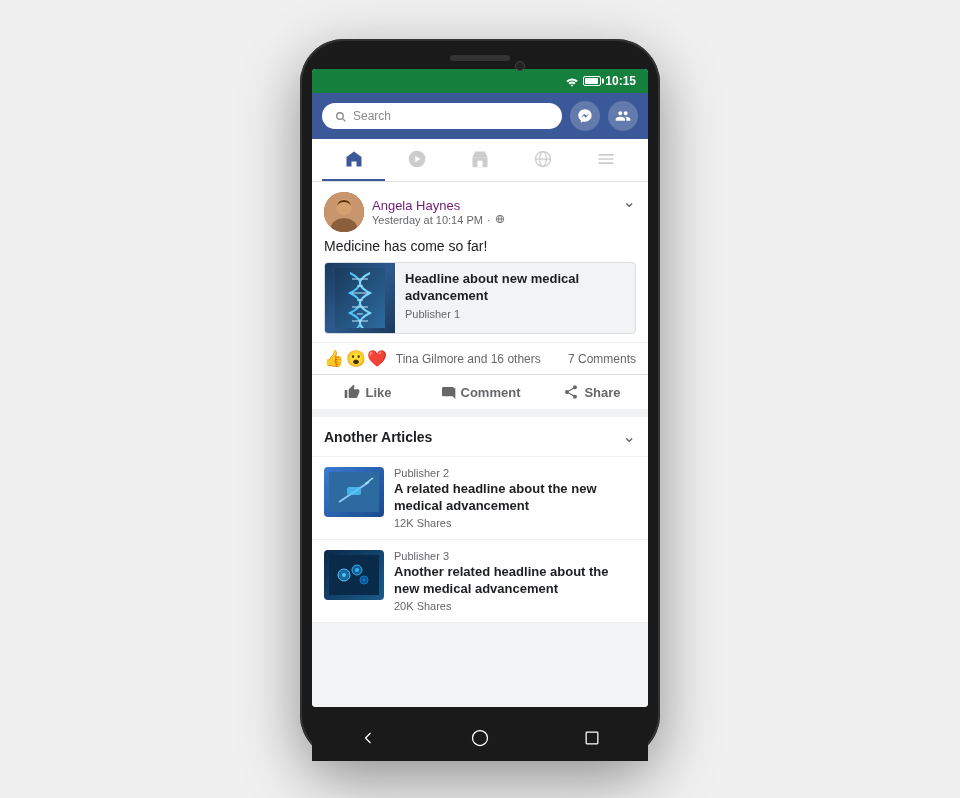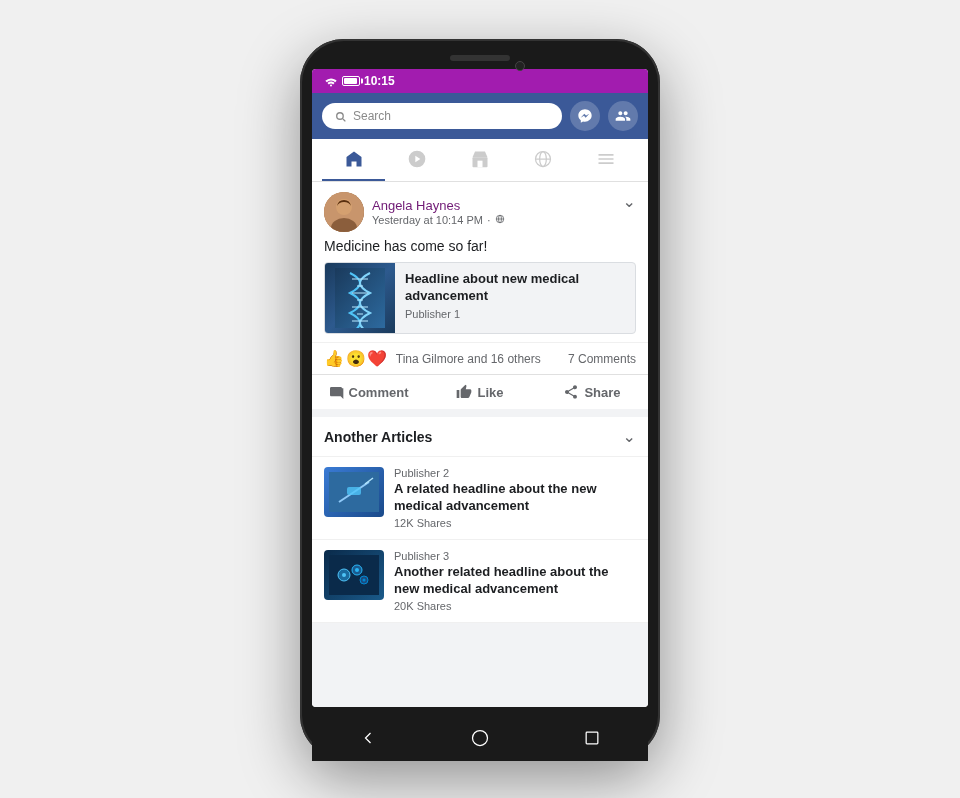--- a/index.html
+++ b/index.html
@@ -48,22 +48,23 @@
       height: calc(100% - 50px);
       background: #fff;
       border-radius: 4px;
       overflow: hidden;
       display: flex;
       flex-direction: column;
     }
 
     
     .status-bar {
-      background: #a21caf;
-      display: flex;
+      background: #15803d;
+      display: flex;
+      justify-content: flex-end;
       align-items: center;
       padding: 8px 12px;
       height: 24px;
       gap: 6px;
     }
     .status-icons {
       display: flex;
       align-items: center;
       gap: 4px;
     }
@@ -570,29 +571,29 @@
               <span>❤️</span>
             </div>
             <span class="reaction-count">Tina Gilmore and 16 others</span>
           </div>
           <span class="comments-count">7 Comments</span>
         </div>
 
         <div class="action-buttons">
           <div class="action-btn">
             <svg viewBox="0 0 24 24">
+              <path d="M1 21h4V9H1v12zm22-11c0-1.1-.9-2-2-2h-6.31l.95-4.57.03-.32c0-.41-.17-.79-.44-1.06L14.17 1 7.59 7.59C7.22 7.95 7 8.45 7 9v10c0 1.1.9 2 2 2h9c.83 0 1.54-.5 1.84-1.22l3.02-7.05c.09-.23.14-.47.14-.73v-2z" fill="#65676b"></path>
+            </svg>
+            <span>Like</span>
+          </div>
+          <div class="action-btn">
+            <svg viewBox="0 0 24 24">
               <path d="M21 6.5c0-1.1-.9-2-2-2H5c-1.1 0-2 .9-2 2v10c0 1.1.9 2 2 2h14l4 4V6.5z" fill="#65676b"></path>
             </svg>
             <span>Comment</span>
-          </div>
-          <div class="action-btn">
-            <svg viewBox="0 0 24 24">
-              <path d="M1 21h4V9H1v12zm22-11c0-1.1-.9-2-2-2h-6.31l.95-4.57.03-.32c0-.41-.17-.79-.44-1.06L14.17 1 7.59 7.59C7.22 7.95 7 8.45 7 9v10c0 1.1.9 2 2 2h9c.83 0 1.54-.5 1.84-1.22l3.02-7.05c.09-.23.14-.47.14-.73v-2z" fill="#65676b"></path>
-            </svg>
-            <span>Like</span>
           </div>
           <div class="action-btn">
             <svg viewBox="0 0 24 24">
               <path d="M18 16.08c-.76 0-1.44.3-1.96.77L8.91 12.7c.05-.23.09-.46.09-.7s-.04-.47-.09-.7l7.05-4.11c.54.5 1.25.81 2.04.81 1.66 0 3-1.34 3-3s-1.34-3-3-3-3 1.34-3 3c0 .24.04.47.09.7L8.04 9.81C7.5 9.31 6.79 9 6 9c-1.66 0-3 1.34-3 3s1.34 3 3 3c.79 0 1.5-.31 2.04-.81l7.12 4.16c-.05.21-.08.43-.08.65 0 1.61 1.31 2.92 2.92 2.92s2.92-1.31 2.92-2.92-1.31-2.92-2.92-2.92z" fill="#65676b"></path>
             </svg>
             <span>Share</span>
           </div>
         </div>
       </div>
 

